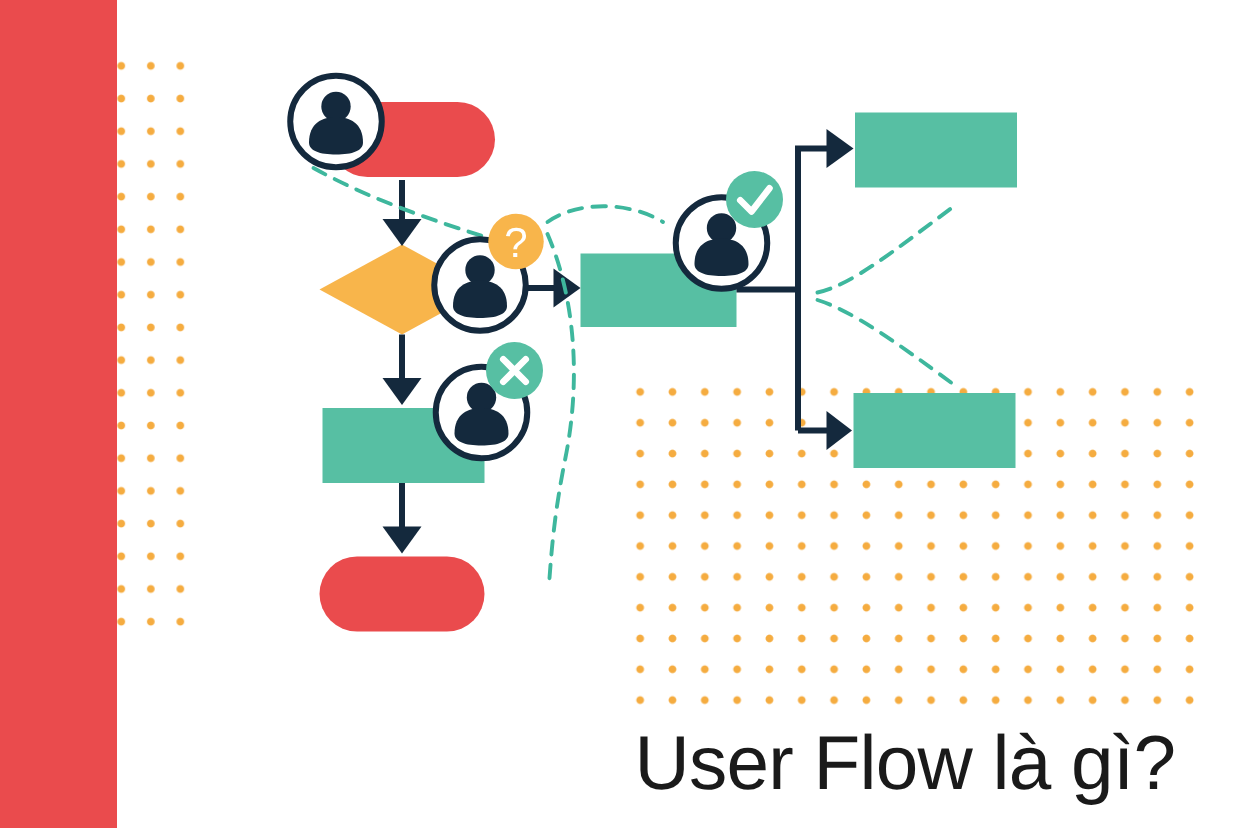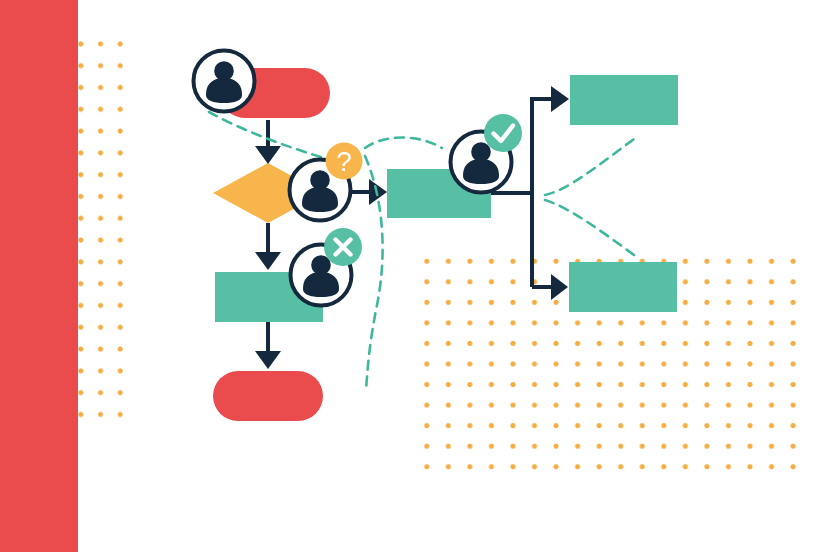--- a/index.html
+++ b/index.html
@@ -130,13 +130,14 @@
       <line class="badge-stroke" x1="335.5" y1="239.5" x2="350.5" y2="254.5"></line>
       <line class="badge-stroke" x1="350.5" y1="239.5" x2="335.5" y2="254.5"></line>
     </g>
 
     <g>
       <circle cx="503" cy="133" r="19" fill="var(--teal)"></circle>
       <path class="badge-stroke" d="M493.5,133.5 L501,141 L513,125.5"></path>
     </g>
   </svg>
 
+  <div class="title">User Flow là gì?</div>
 </div>
 
 </body></html>

